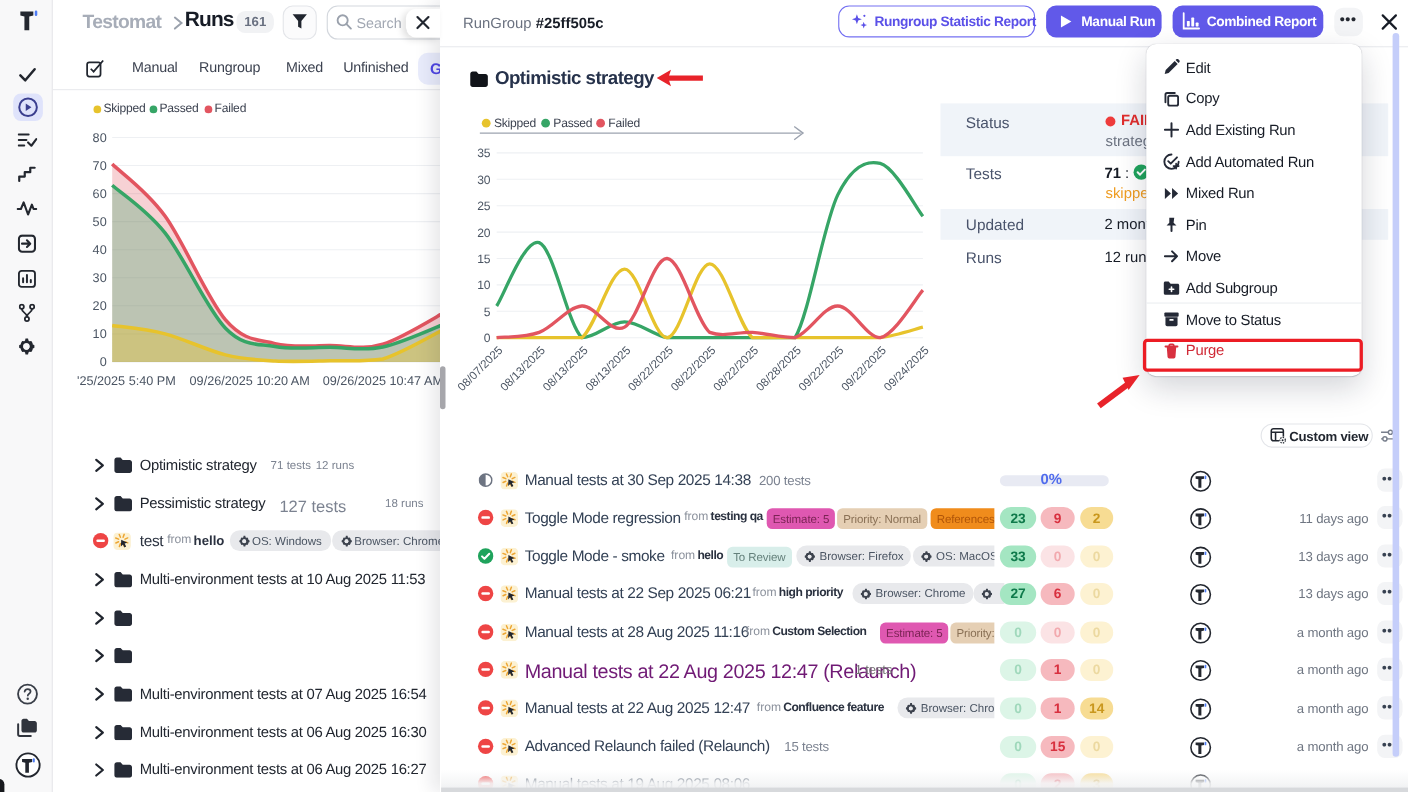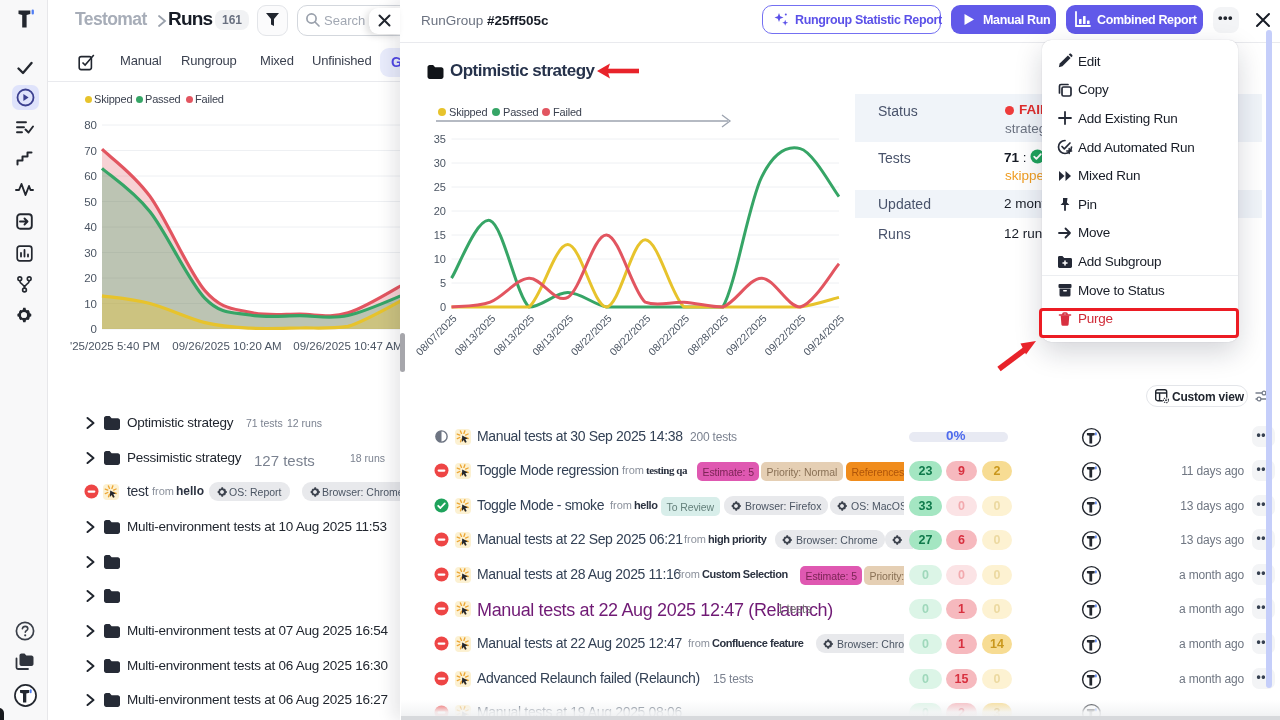--- a/index.html
+++ b/index.html
@@ -101,21 +101,21 @@
       <line x1="4.8" y1="8.5" x2="2.3" y2="9.6" stroke="#eda633" stroke-width="1.35" stroke-linecap="round"></line>
       <line x1="4.8" y1="6.1" x2="2.2" y2="5.1" stroke="#eda633" stroke-width="1.35" stroke-linecap="round"></line>
       <line x1="6.5" y1="4.4" x2="5.4" y2="1.9" stroke="#eda633" stroke-width="1.35" stroke-linecap="round"></line>
       <line x1="8.9" y1="4.4" x2="9.9" y2="1.8" stroke="#eda633" stroke-width="1.35" stroke-linecap="round"></line>
       <line x1="10.6" y1="6.1" x2="13.1" y2="5.0" stroke="#eda633" stroke-width="1.35" stroke-linecap="round"></line>
       <path d="M7.2 6.6l5.6 2.8-2.5.8 1.4 2.7-1.5.8-1.4-2.7-1.9 1.9Z" fill="#23272f"></path>
     </svg>
     <div class="abs nw" style="left:127px;top:483px;font-size:14px;letter-spacing:-0.3px;color:#2b3240;">test</div>
     <div class="abs nw" style="left:152px;top:485px;font-size:11px;color:#8b919c;">from</div>
     <div class="abs nw" style="left:176px;top:484px;font-size:12px;font-weight:700;color:#2b3240;">hello</div>
-    <div class="abs nw" style="left:209px;top:482px;height:19px;background:#e8e9ec;border-radius:9px;font-size:10.5px;color:#4b5563;padding:3.5px 8px 0 20px;">OS: Report</div>
+    <div class="abs nw" style="left:209px;top:482px;height:19px;background:#e8e9ec;border-radius:9px;font-size:10.5px;color:#4b5563;padding:3.5px 8px 0 20px;">OS: Windows</div>
     <svg class="abs" style="left:216px;top:486px;" width="12" height="12" viewBox="0 0 24 24">
       <path fill="#3d434e" d="M12 8.5A3.5 3.5 0 1 0 12 15.5 3.5 3.5 0 0 0 12 8.5Zm9.7 5-2.2 1.2.1 1.3-1.6 2.7-2.5-.3-1 .9-.5 2.4h-3.1l-.5-2.4-1-.9-2.5.3-1.6-2.7.1-1.3-2.2-1.2v-3l2.2-1.2-.1-1.3 1.6-2.7 2.5.3 1-.9.5-2.4h3.1l.5 2.4 1 .9 2.5-.3 1.6 2.7-.1 1.3 2.2 1.2Z" fill-rule="evenodd"></path>
       <circle cx="12" cy="12" r="3.4" fill="#e8e9ec"></circle>
     </svg>
     <div class="abs nw" style="left:302px;top:482px;width:98px;height:19px;background:#e8e9ec;border-radius:9px 0 0 9px;font-size:10.5px;color:#4b5563;padding:3.5px 0 0 20px;overflow:hidden;">Browser: Chrome</div>
     <svg class="abs" style="left:309px;top:486px;" width="12" height="12" viewBox="0 0 24 24">
       <path fill="#3d434e" d="M12 8.5A3.5 3.5 0 1 0 12 15.5 3.5 3.5 0 0 0 12 8.5Zm9.7 5-2.2 1.2.1 1.3-1.6 2.7-2.5-.3-1 .9-.5 2.4h-3.1l-.5-2.4-1-.9-2.5.3-1.6-2.7.1-1.3-2.2-1.2v-3l2.2-1.2-.1-1.3 1.6-2.7 2.5.3 1-.9.5-2.4h3.1l.5 2.4 1 .9 2.5-.3 1.6 2.7-.1 1.3 2.2 1.2Z" fill-rule="evenodd"></path>
       <circle cx="12" cy="12" r="3.4" fill="#e8e9ec"></circle>
     </svg>
     <svg class="abs" style="left:85px;top:520px;" width="11" height="14" viewBox="0 0 11 14">
@@ -366,21 +366,21 @@
       <line x1="6.5" y1="10.2" x2="5.5" y2="12.8" stroke="#eda633" stroke-width="1.35" stroke-linecap="round"></line>
       <line x1="4.8" y1="8.5" x2="2.3" y2="9.6" stroke="#eda633" stroke-width="1.35" stroke-linecap="round"></line>
       <line x1="4.8" y1="6.1" x2="2.2" y2="5.1" stroke="#eda633" stroke-width="1.35" stroke-linecap="round"></line>
       <line x1="6.5" y1="4.4" x2="5.4" y2="1.9" stroke="#eda633" stroke-width="1.35" stroke-linecap="round"></line>
       <line x1="8.9" y1="4.4" x2="9.9" y2="1.8" stroke="#eda633" stroke-width="1.35" stroke-linecap="round"></line>
       <line x1="10.6" y1="6.1" x2="13.1" y2="5.0" stroke="#eda633" stroke-width="1.35" stroke-linecap="round"></line>
       <path d="M7.2 6.6l5.6 2.8-2.5.8 1.4 2.7-1.5.8-1.4-2.7-1.9 1.9Z" fill="#23272f"></path>
     </svg>
     <div class="abs nw" style="left:477px;top:462px;font-size:14px;letter-spacing:-0.35px;color:#334155;">Toggle Mode regression</div>
     <div class="abs nw" style="left:622px;top:464px;font-size:11px;color:#8b919c;">from</div>
-    <div class="abs nw" style="left:646px;top:463.5px;font-size:11px;letter-spacing:-0.45px;font-weight:700;color:#2b3240;font-family:Liberation Serif, serif;">testing qa</div>
+    <div class="abs nw" style="left:646px;top:463.5px;font-size:11px;letter-spacing:-0.45px;font-weight:700;color:#2b3240;">testing qa</div>
     <div class="abs nw" style="left:697px;top:462px;height:19px;background:#df58b1;color:#7c2455;font-size:10.5px;letter-spacing:-0.1px;padding:3.5px 5.5px;border-radius:5px;">Estimate: 5</div>
     <div class="abs nw" style="left:761px;top:462px;height:19px;background:#e5cfb4;color:#8a7156;font-size:10.5px;letter-spacing:-0.1px;padding:3.5px 5.5px;border-radius:5px;">Priority: Normal</div>
     <div class="abs nw" style="left:846px;top:462px;height:19px;width:58px;overflow:hidden;background:#f08c1c;color:#b05509;font-size:10.5px;letter-spacing:-0.1px;padding:3.5px 5.5px;border-radius:5px 0 0 5px;">References:</div>
     <div class="abs" style="left:0;top:471px;width:0;height:0;">
       <div class="abs nw" style="left:909px;top:-10px;width:33px;height:20px;border-radius:10px;background:#a4e6c2;color:#0f7a4b;font-size:12.5px;font-weight:700;text-align:center;padding-top:2.5px;">23</div>
       <div class="abs nw" style="left:946px;top:-10px;width:31px;height:20px;border-radius:10px;background:#f6b9be;color:#d8303f;font-size:12.5px;font-weight:700;text-align:center;padding-top:2.5px;">9</div>
       <div class="abs nw" style="left:982px;top:-10px;width:30px;height:20px;border-radius:10px;background:#f7dc93;color:#c9971d;font-size:12.5px;font-weight:700;text-align:center;padding-top:2.5px;">2</div>
     </div>
     <svg class="abs" style="left:1080.5px;top:460.5px;" width="21.0" height="21.0" viewBox="0 0 22 22">
       <circle cx="11" cy="11" r="9.3" stroke="#23272f" stroke-width="1.5" fill="#fff"></circle>

